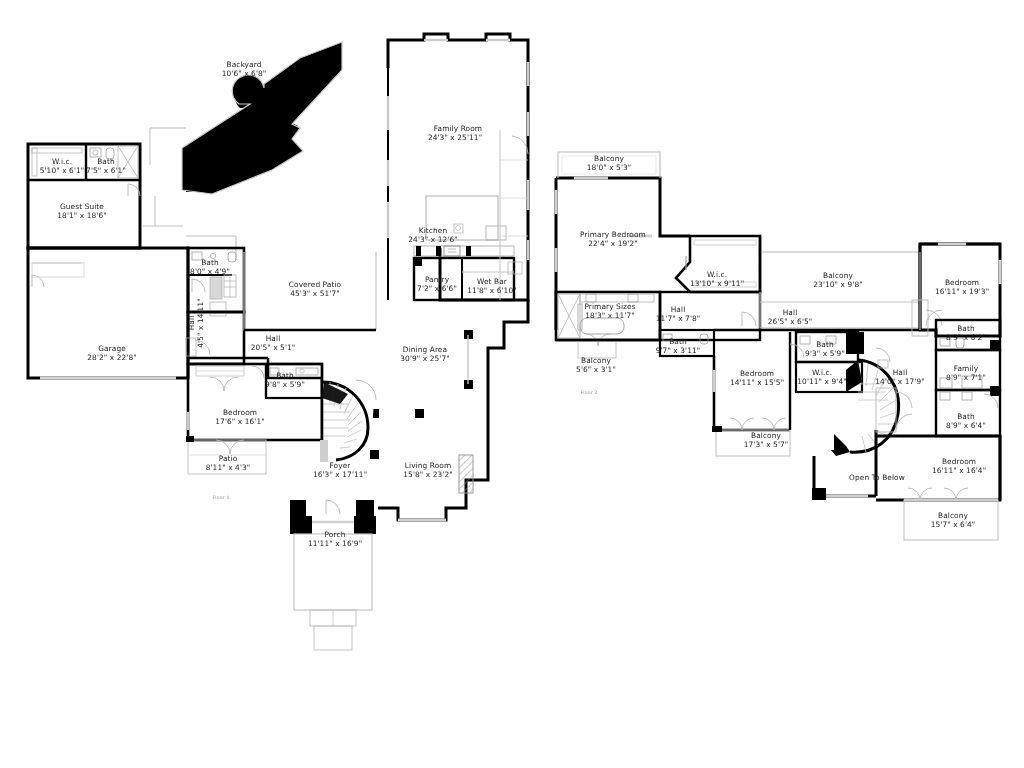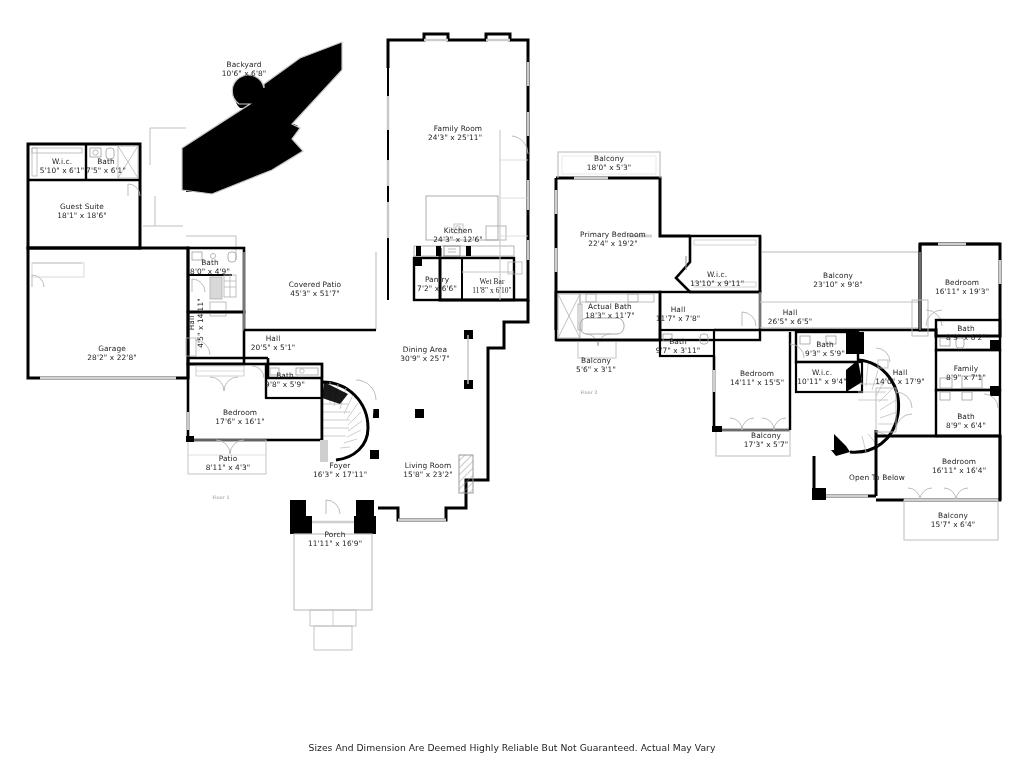--- a/index.html
+++ b/index.html
@@ -476,29 +476,29 @@
         <span class="rdim">45'3" x 51'7"</span>
       </div>
       <div class="room-label" style="left: 273px; top: 344px;">
         <span class="rname">Hall</span>
         <span class="rdim">20'5" x 5'1"</span>
       </div>
       <div class="room-label" style="left: 455px; top: 134px; text-align: right;">
         <span class="rname">Family Room</span>
         <span class="rdim">24'3" x 25'11"</span>
       </div>
-      <div class="room-label" style="left: 458px; top: 236px;">
+      <div class="room-label" style="left: 433px; top: 236px;">
         <span class="rname">Kitchen</span>
         <span class="rdim">24'3" x 12'6"</span>
       </div>
       <div class="room-label" style="left: 437px; top: 285px;">
         <span class="rname">Pantry</span>
         <span class="rdim">7'2" x 6'6"</span>
       </div>
-      <div class="room-label" style="left: 492px; top: 287px; font-family: Liberation Serif, serif;">
+      <div class="room-label" style="left: 492px; top: 287px;">
         <span class="rname">Wet Bar</span>
         <span class="rdim">11'8" x 6'10"</span>
       </div>
       <div class="room-label" style="left: 425px; top: 355px;">
         <span class="rname">Dining Area</span>
         <span class="rdim">30'9" x 25'7"</span>
       </div>
       <div class="room-label" style="left: 285px; top: 381px;">
         <span class="rname">Bath</span>
         <span class="rdim">9'8" x 5'9"</span>
@@ -538,21 +538,21 @@
       </div>
       <div class="room-label" style="left: 838px; top: 281px;">
         <span class="rname">Balcony</span>
         <span class="rdim">23'10" x 9'8"</span>
       </div>
       <div class="room-label" style="left: 962px; top: 288px;">
         <span class="rname">Bedroom</span>
         <span class="rdim">16'11" x 19'3"</span>
       </div>
       <div class="room-label" style="left: 610px; top: 312px;">
-        <span class="rname">Actual Bath</span>
+        <span class="rname">Primary Sizes</span>
         <span class="rdim">18'3" x 11'7"</span>
       </div>
       <div class="room-label" style="left: 678px; top: 315px;">
         <span class="rname">Hall</span>
         <span class="rdim">11'7" x 7'8"</span>
       </div>
       <div class="room-label" style="left: 790px; top: 318px;">
         <span class="rname">Hall</span>
         <span class="rdim">26'5" x 6'5"</span>
       </div>
@@ -603,14 +603,13 @@
       <div class="room-label" style="left: 953px; top: 521px;">
         <span class="rname">Balcony</span>
         <span class="rdim">15'7" x 6'4"</span>
       </div>
       <div class="room-label" style="left: 862px; top: 478px; margin-left: 15px;">
         <span class="rname">Open To Below</span>
       </div>
       <div class="floor-tag" style="left: 589px; top: 392px;">Floor 2</div>
     </div>
 
-  <div class="disclaimer" style="top: 742px;">Sizes And Dimension Are Deemed Highly Reliable But Not Guaranteed. Actual May Vary</div>
 </div>
 
 </body></html>

